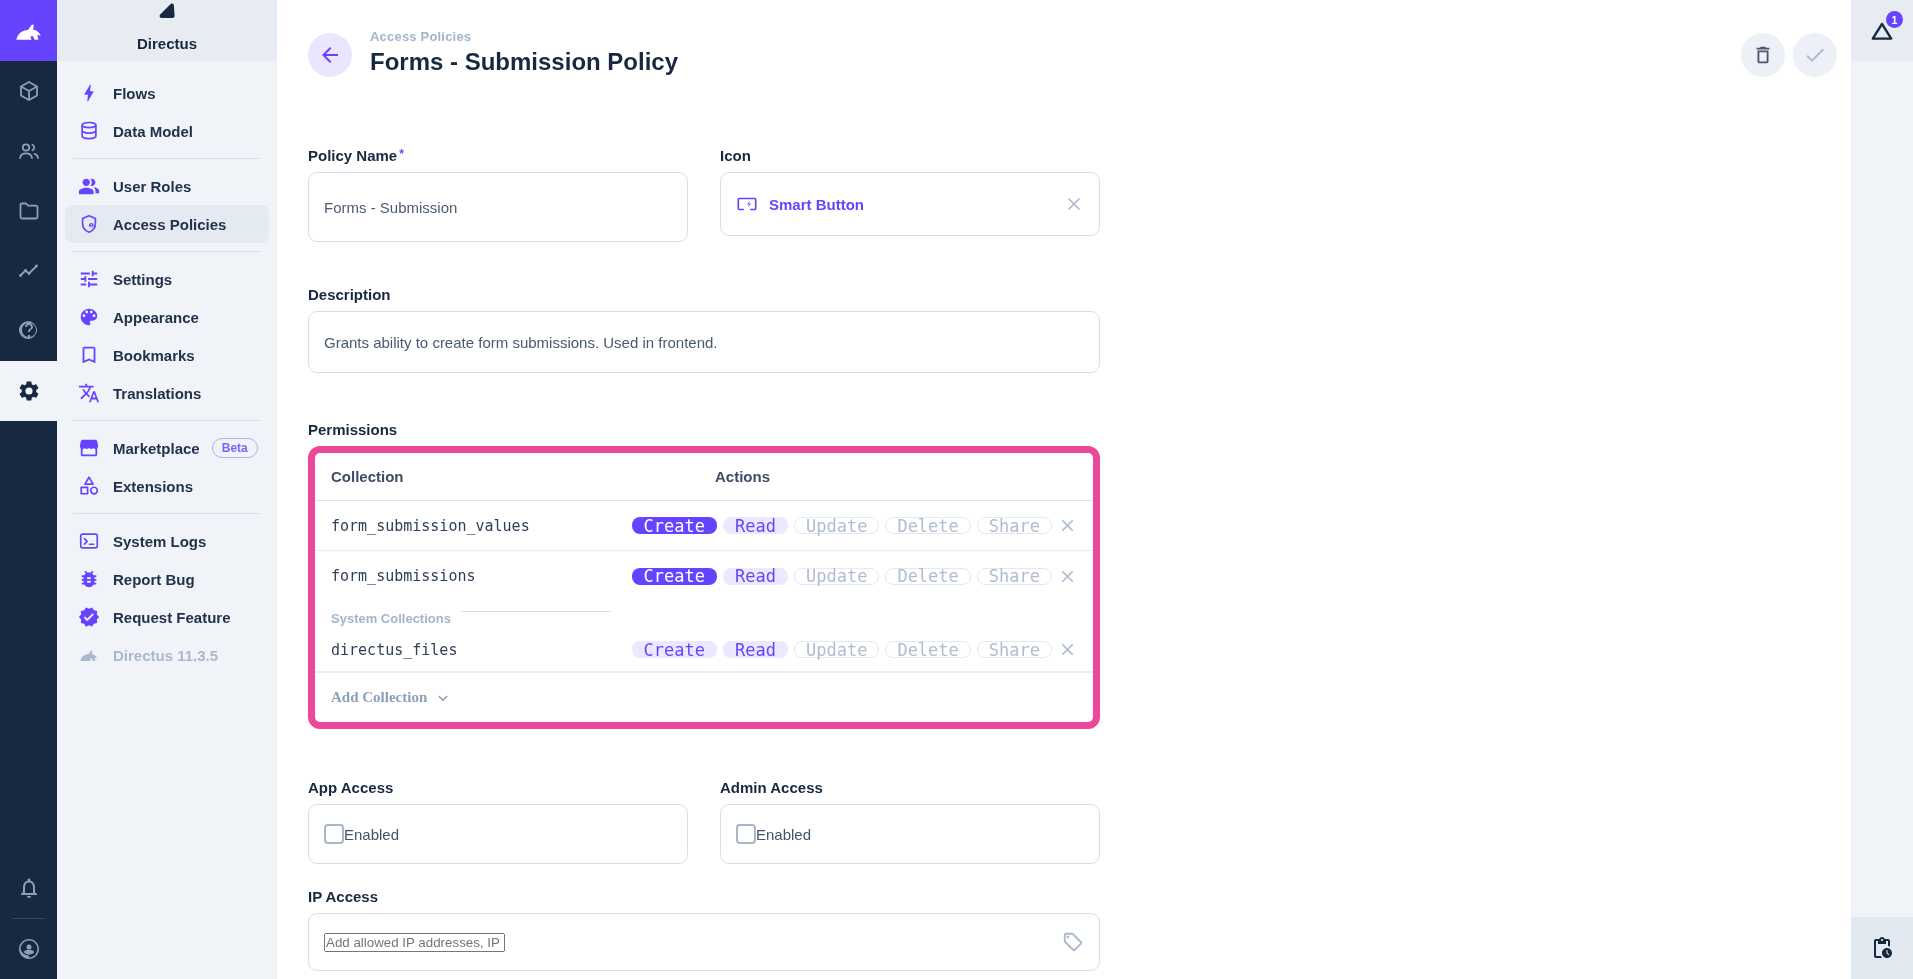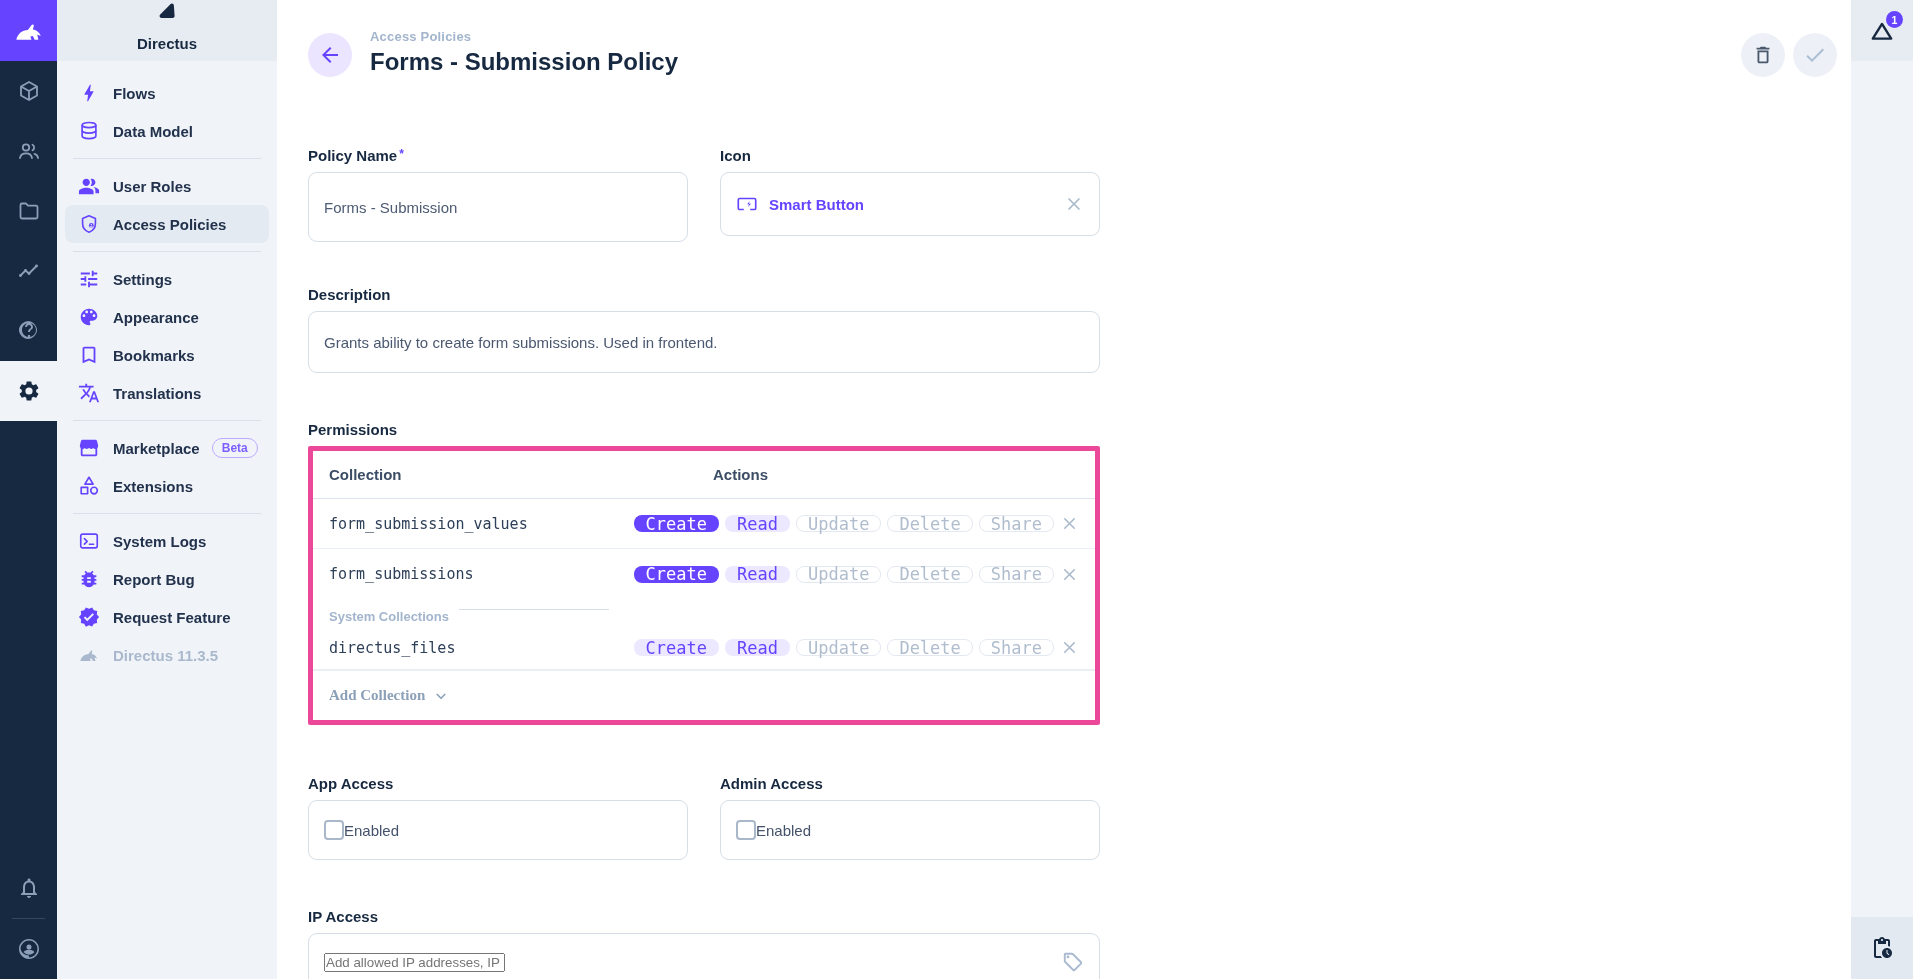--- a/index.html
+++ b/index.html
@@ -53,21 +53,21 @@
   .input-box input::placeholder { color:#A9B9CF; }
   .icon-box { height:64px; gap:11px; }
   .icon-box .icon-val { color:#6644FF; font-weight:600; font-size:15px; }
   .x-icon { margin-left:auto; color:#A9B9CC; display:grid; place-items:center; }
 
   .g-row { margin-bottom:44px; }
   .desc-box { height:62px; font-size:15px; color:#4A5870; }
   .g-desc { margin-bottom:48px; }
 
   
-  .perm-table { border:5px solid #ec4899; border-radius:2px; background:#fff; overflow:hidden; }
+  .perm-table { border:7px solid #ec4899; border-radius:12px; background:#fff; overflow:hidden; }
   .pt-head { height:48px; display:flex; align-items:center; padding:0 16px; border-bottom:1px solid #DDE4EE;
              font-size:15px; font-weight:600; color:#3C4D66; }
   .pt-col-collection { width:384px; }
   .pt-row { height:50px; display:flex; align-items:center; padding:0 16px; }
   .pt-row.b-bottom { border-bottom:1px solid #EAEFF5; }
   .mono { font-family:"DejaVu Sans Mono", monospace; }
   .coll-name { font-size:15px; color:#2E3F58; }
   .actions-cell { display:flex; align-items:center; gap:6px; flex:1; }
   .badge { height:17px; display:inline-flex; align-items:center; padding:0 11px; border-radius:8px;
            font-family:"DejaVu Sans Mono", monospace; font-size:17px; border:1px solid transparent; }
@@ -79,21 +79,21 @@
   .sys-divider::after { content:""; width:150px; height:1px; background:#D8DFE8; }
   .pt-row.slim { height:44px; }
   .add-row { height:50px; display:flex; align-items:center; gap:7px; padding:0 16px; border-top:1px solid #EAEFF5;
              color:#8CA0B8; font-size:15px; font-weight:600;font-family:Liberation Serif, serif; }
   .g-perms { margin-bottom:50px; }
 
   
   .check-box-field { height:60px; }
   .checkbox { width:20px; height:20px; border:2px solid #A9B7CB; border-radius:4px; background:#fff; flex-shrink:0; }
   .check-label { font-size:15px; color:#44536B; }
-  .g-access { margin-bottom:48px; }
+  .g-access { margin-bottom:24px; }
 
   .ip-box { height:58px; }
   .tag-icon { margin-left:auto; color:#A9B9CF; display:grid; place-items:center; }
 
   
   .right-bar { width:62px; flex-shrink:0; background:#F0F4F9; display:flex; flex-direction:column; }
   .rb-top { height:61px; background:#E7ECF3; display:grid; place-items:center; position:relative; color:#172940; }
   .notif-badge { position:absolute; top:11px; right:10px; min-width:17px; height:17px; border-radius:9px;
                  background:#6644FF; color:#fff; font-size:10.5px; font-weight:700; display:grid; place-items:center; }
   .rb-spacer { flex:1; }

